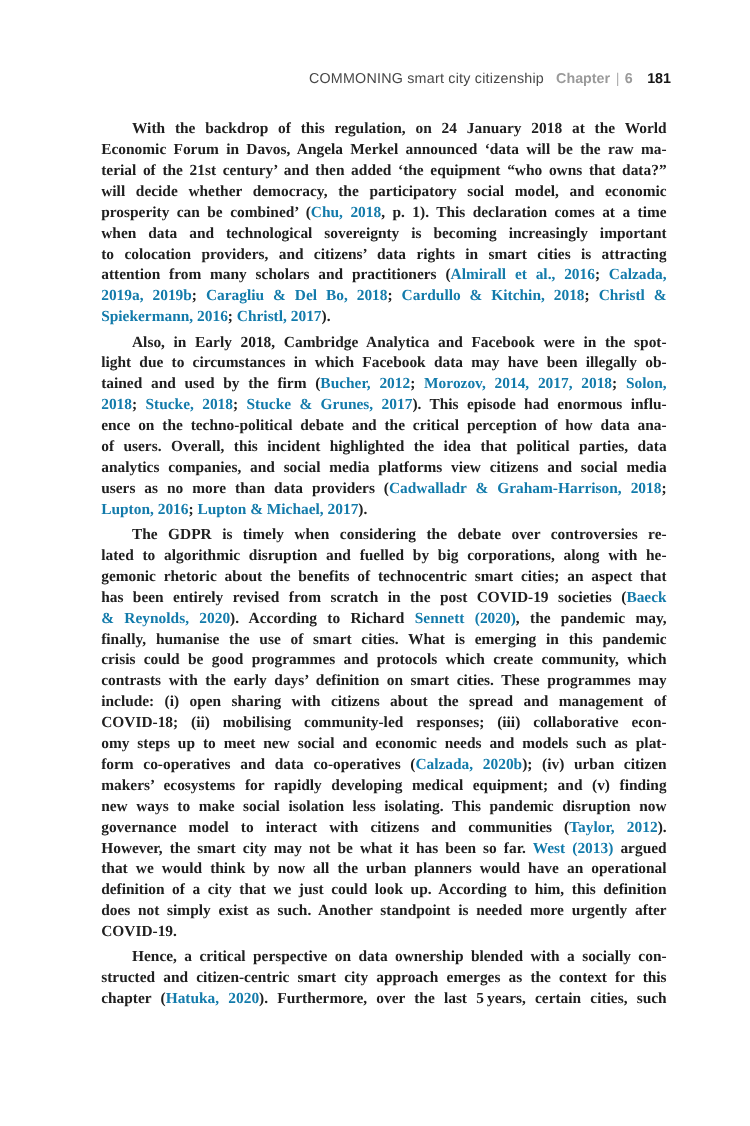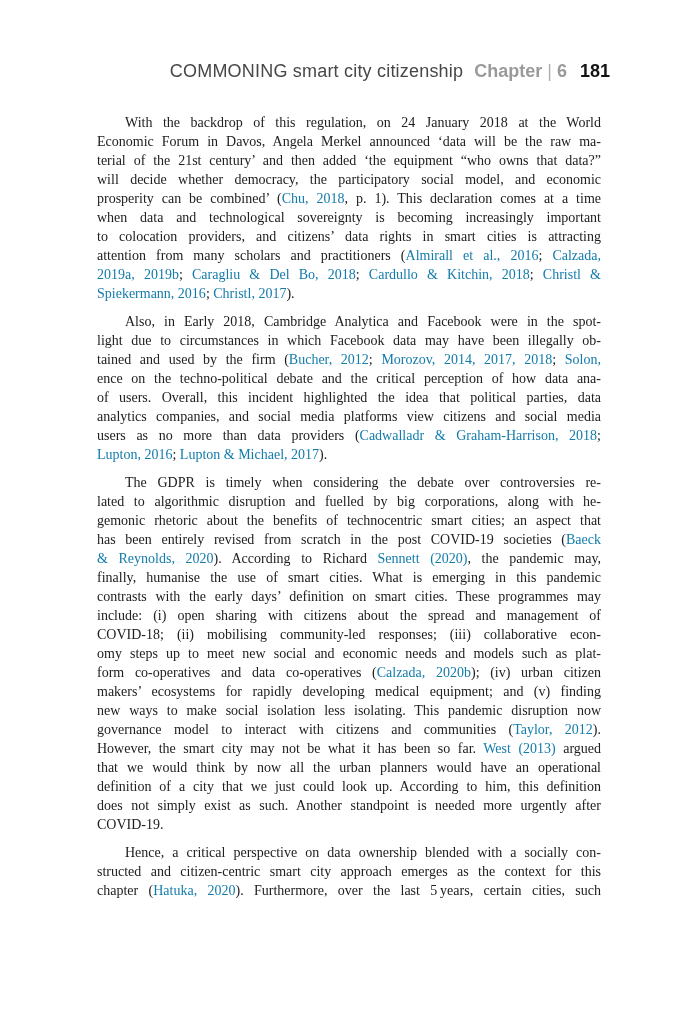--- a/index.html
+++ b/index.html
@@ -14,21 +14,21 @@
     background: #ffffff;
     overflow: hidden;
   }
   .running-header {
     position: absolute;
     top: 63px;
     left: 88px;
     width: 522px;
     text-align: right;
     font-family: "Liberation Sans", sans-serif;
-    font-size: 18px;
+    font-size: 13px;
     line-height: 16px;
     white-space: nowrap;
   }
   .running-title {
     color: var(--header-title, #474747);
     letter-spacing: 0.2px;
   }
   .chapter-group {
     color: var(--header-muted, #9a9a9a);
     font-weight: bold;
@@ -47,21 +47,22 @@
   .body-text {
     position: absolute;
     top: 104px;
     left: 88px;
     width: 522px;
     font-family: "Liberation Serif", serif;
     font-size: 14px;
     color: var(--body-text, #202020);
   }
   .para {
-    margin: 9px;
+    margin: 4px;
+    font-weight: bold;
   }
   .line {
     line-height: 19px;
     height: 19px;
     overflow: hidden;
     text-align: justify;
     text-align-last: justify;
   }
   .line.last {
     text-align-last: left;
@@ -91,33 +92,35 @@
         <div class="line"><span>when data and technological sovereignty is becoming increasingly important</span></div>
         <div class="line"><span>to colocation providers, and citizens’ data rights in smart cities is attracting</span></div>
         <div class="line"><span>attention from many scholars and practitioners (</span><span class="cite-link">Almirall et al., 2016</span><span>; </span><span class="cite-link">Calzada,</span></div>
         <div class="line"><span class="cite-link">2019a, 2019b</span><span>; </span><span class="cite-link">Caragliu &amp; Del Bo, 2018</span><span>; </span><span class="cite-link">Cardullo &amp; Kitchin, 2018</span><span>; </span><span class="cite-link">Christl &amp;</span></div>
         <div class="line last"><span class="cite-link">Spiekermann, 2016</span><span>; </span><span class="cite-link">Christl, 2017</span><span>).</span></div>
       </div>
       <div class="para">
         <div class="line first"><span>Also, in Early 2018, Cambridge Analytica and Facebook were in the spot-</span></div>
         <div class="line"><span>light due to circumstances in which Facebook data may have been illegally ob-</span></div>
         <div class="line"><span>tained and used by the firm (</span><span class="cite-link">Bucher, 2012</span><span>; </span><span class="cite-link">Morozov, 2014, 2017, 2018</span><span>; </span><span class="cite-link">Solon,</span></div>
+        <div class="line"><span class="cite-link">2018</span><span>; </span><span class="cite-link">Stucke, 2018</span><span>; </span><span class="cite-link">Stucke &amp; Grunes, 2017</span><span>). This episode had enormous influ-</span></div>
         <div class="line"><span>ence on the techno-political debate and the critical perception of how data ana-</span></div>
         <div class="line"><span>of users. Overall, this incident highlighted the idea that political parties, data</span></div>
         <div class="line"><span>analytics companies, and social media platforms view citizens and social media</span></div>
         <div class="line"><span>users as no more than data providers (</span><span class="cite-link">Cadwalladr &amp; Graham-Harrison, 2018</span><span>;</span></div>
         <div class="line last"><span class="cite-link">Lupton, 2016</span><span>; </span><span class="cite-link">Lupton &amp; Michael, 2017</span><span>).</span></div>
       </div>
       <div class="para">
         <div class="line first"><span>The GDPR is timely when considering the debate over controversies re-</span></div>
         <div class="line"><span>lated to algorithmic disruption and fuelled by big corporations, along with he-</span></div>
         <div class="line"><span>gemonic rhetoric about the benefits of technocentric smart cities; an aspect that</span></div>
         <div class="line"><span>has been entirely revised from scratch in the post COVID-19 societies (</span><span class="cite-link">Baeck</span></div>
         <div class="line"><span class="cite-link">&amp; Reynolds, 2020</span><span>). According to Richard </span><span class="cite-link">Sennett (2020)</span><span>, the pandemic may,</span></div>
         <div class="line"><span>finally, humanise the use of smart cities. What is emerging in this pandemic</span></div>
+        <div class="line"><span>crisis could be good programmes and protocols which create community, which</span></div>
         <div class="line"><span>contrasts with the early days’ definition on smart cities. These programmes may</span></div>
         <div class="line"><span>include: (i) open sharing with citizens about the spread and management of</span></div>
         <div class="line"><span>COVID-18; (ii) mobilising community-led responses; (iii) collaborative econ-</span></div>
         <div class="line"><span>omy steps up to meet new social and economic needs and models such as plat-</span></div>
         <div class="line"><span>form co-operatives and data co-operatives (</span><span class="cite-link">Calzada, 2020b</span><span>); (iv) urban citizen</span></div>
         <div class="line"><span>makers’ ecosystems for rapidly developing medical equipment; and (v) finding</span></div>
         <div class="line"><span>new ways to make social isolation less isolating. This pandemic disruption now</span></div>
         <div class="line"><span>governance model to interact with citizens and communities (</span><span class="cite-link">Taylor, 2012</span><span>).</span></div>
         <div class="line"><span>However, the smart city may not be what it has been so far. </span><span class="cite-link">West (2013)</span><span> argued</span></div>
         <div class="line"><span>that we would think by now all the urban planners would have an operational</span></div>

